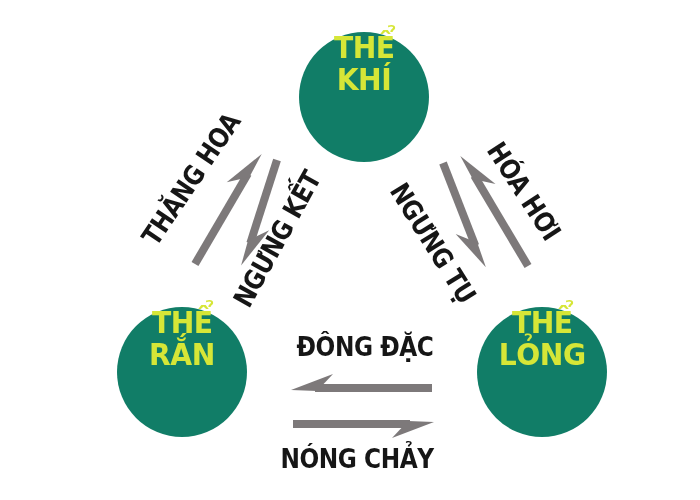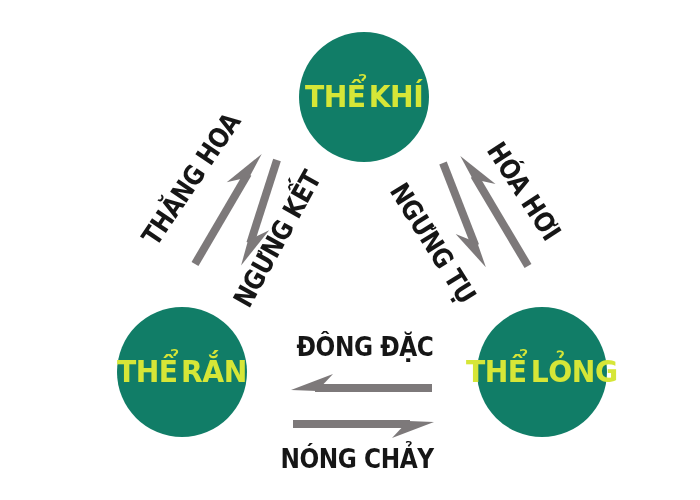--- a/index.html
+++ b/index.html
@@ -8,21 +8,21 @@
     width:700px;height:500px;
     background:var(--bg,#ffffff);
     font-family:"DejaVu Sans","Liberation Sans",sans-serif;
     overflow:hidden;
   }
   .arrows-layer{position:absolute;left:0;top:0;width:700px;height:500px;}
   .node{
     position:absolute;width:130px;height:130px;border-radius:50%;
     background:var(--node-fill,#117d67);
     color:var(--node-text,#d6e637);
-    display:flex;flex-direction:row;align-items:center;justify-content:center;
+    display:flex;flex-direction:column;align-items:center;
     font-weight:bold;font-size:30px;line-height:1.07;
     text-align:center;
   }
   .node span{display:block;transform:scaleX(0.94);letter-spacing:-0.5px;}
   #node-gas{left:299px;top:32px;}
   #node-solid{left:117px;top:307px;}
   #node-liquid{left:477px;top:307px;}
   .tlabel{
     position:absolute;
     color:var(--label-text,#161616);

